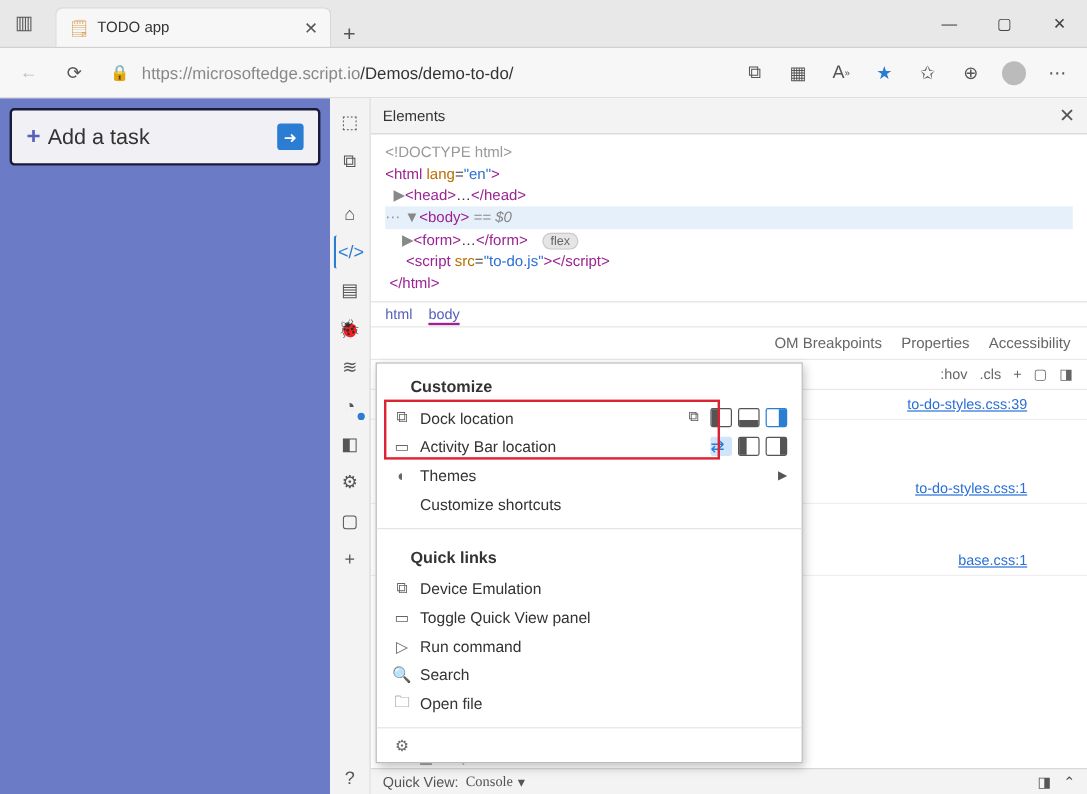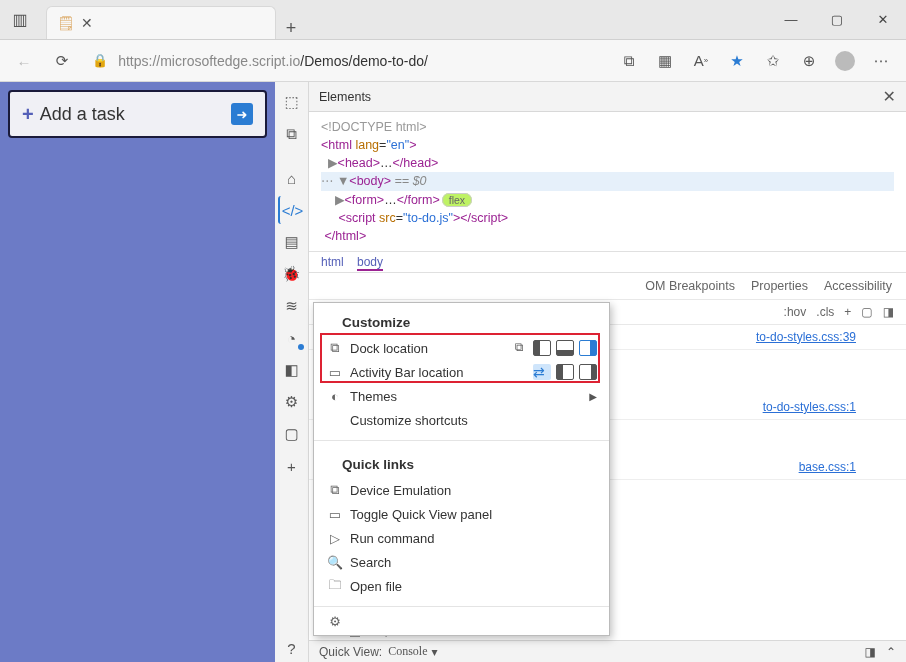--- a/index.html
+++ b/index.html
@@ -48,21 +48,21 @@
 .panel-header { height: 30px; display: flex; align-items: center; padding: 0 10px; background: #f3f3f3; border-bottom: 1px solid #d8d8d8; }
 .panel-title { font-size: 12.5px; color: #333; flex: 1; }
 .panel-close { font-size: 16px; color: #555; cursor: pointer; }
 
 .dom-tree { padding: 6px 12px; font-family: Consolas, monospace; font-size: 12.5px; line-height: 1.45; color: #333; flex-shrink: 0; }
 .dom-tree .tag { color: #9b2393; }
 .dom-tree .attr { color: #b76e00; }
 .dom-tree .val { color: #2a6fd6; }
 .dom-tree .txt { color: #888; font-style: italic; }
 .dom-tree .gray { color: #999; }
-.dom-tree .pill { background: #bef264; border: 1px solid #ccc; border-radius: 8px; padding: 0 6px; font-size: 10.5px; color: #666; margin-left: 2px; }
+.dom-tree .pill { background: #e5e5e5; border: 1px solid #ccc; border-radius: 8px; padding: 0 6px; font-size: 10.5px; color: #666; margin-left: 12px; }
 .dom-line { white-space: pre; }
 .dom-line.selected { background: #e6f0fa; }
 .dom-line .arrow { color: #888; cursor: pointer; }
 
 .breadcrumb { padding: 3px 12px; font-size: 12px; border-top: 1px solid #e0e0e0; border-bottom: 1px solid #e0e0e0; }
 .breadcrumb span { color: #5560b8; cursor: pointer; margin-right: 10px; }
 .breadcrumb span.sel { border-bottom: 2px solid #9b2393; }
 
 .styles-area { flex: 1; position: relative; background: #fff; overflow: hidden; }
 .styles-tabs { display: flex; justify-content: flex-end; gap: 16px; padding: 6px 14px; font-size: 12.5px; color: #666; border-bottom: 1px solid #e8e8e8; }
@@ -73,21 +73,21 @@
 .style-source a { color: #2a6fd6; text-decoration: underline; cursor: pointer; }
 .style-peek { position: absolute; bottom: 24px; left: 10px; font-family: Consolas, monospace; font-size: 11.5px; color: #888; }
 .style-peek .swatch { display:inline-block; width:10px; height:10px; background:#333; border:1px solid #999; vertical-align: middle; }
 
 .quickview { position: absolute; bottom: 0; left: 34px; right: 0; height: 22px; background: #f3f3f3; border-top: 1px solid #d8d8d8; display: flex; align-items: center; padding: 0 10px; font-size: 12px; color: #555; }
 .quickview .qv-label { margin-right: 6px; }
 .quickview .qv-sel { margin-right: 4px; font-family: Liberation Serif, serif; }
 .quickview .qv-right { margin-left: auto; display: flex; gap: 10px; }
 
 
-.menu { position: absolute; left: 313px; top: 302px; width: 297px; background: #fff; border: 1px solid #bbb; box-shadow: 2px 3px 8px rgba(0,0,0,0.25); font-size: 13px; color: #333; z-index: 10; }
+.menu { position: absolute; left: 313px; top: 302px; width: 356px; background: #fff; border: 1px solid #bbb; box-shadow: 2px 3px 8px rgba(0,0,0,0.25); font-size: 13px; color: #333; z-index: 10; }
 .menu-section { padding: 8px 0 4px 0; }
 .menu-heading { font-weight: 600; padding: 4px 16px 6px 28px; font-size: 13.5px; }
 .menu-item { display: flex; align-items: center; padding: 4px 12px 4px 12px; height: 24px; cursor: pointer; }
 .menu-item .mi-icon { width: 18px; text-align: center; color: #666; font-size: 13px; margin-right: 6px; }
 .menu-item .mi-label { flex: 1; }
 .menu-item .mi-arrow { color: #555; font-size: 10px; }
 .menu-divider { height: 1px; background: #e4e4e4; margin: 4px 0; }
 .menu-highlight { position: absolute; border: 2px solid #d23; pointer-events: none; }
 .dock-icons { display: flex; gap: 5px; align-items: center; }
 .dock-btn { width: 18px; height: 16px; border: 1.5px solid #555; border-radius: 2px; cursor: pointer; position: relative; background: #fff; }
@@ -103,20 +103,21 @@
 .ab-btn.right::before { content:''; position:absolute; right:0; top:0; bottom:0; width:5px; background:#555; }
 .ab-btn.selected { border-color:#2b7cd3; background:#cfe5fb; }
 </style>
 </head>
 <body>
 
 <div class="titlebar">
   <div class="tab-icon-left">▥</div>
   <div class="tab">
     <span class="favicon">🗒</span>
+    <span class="tab-title">TODO app</span>
     <span class="tab-close">✕</span>
   </div>
   <div class="new-tab">+</div>
   <div class="win-controls">
     <div>—</div>
     <div>▢</div>
     <div>✕</div>
   </div>
 </div>
 

